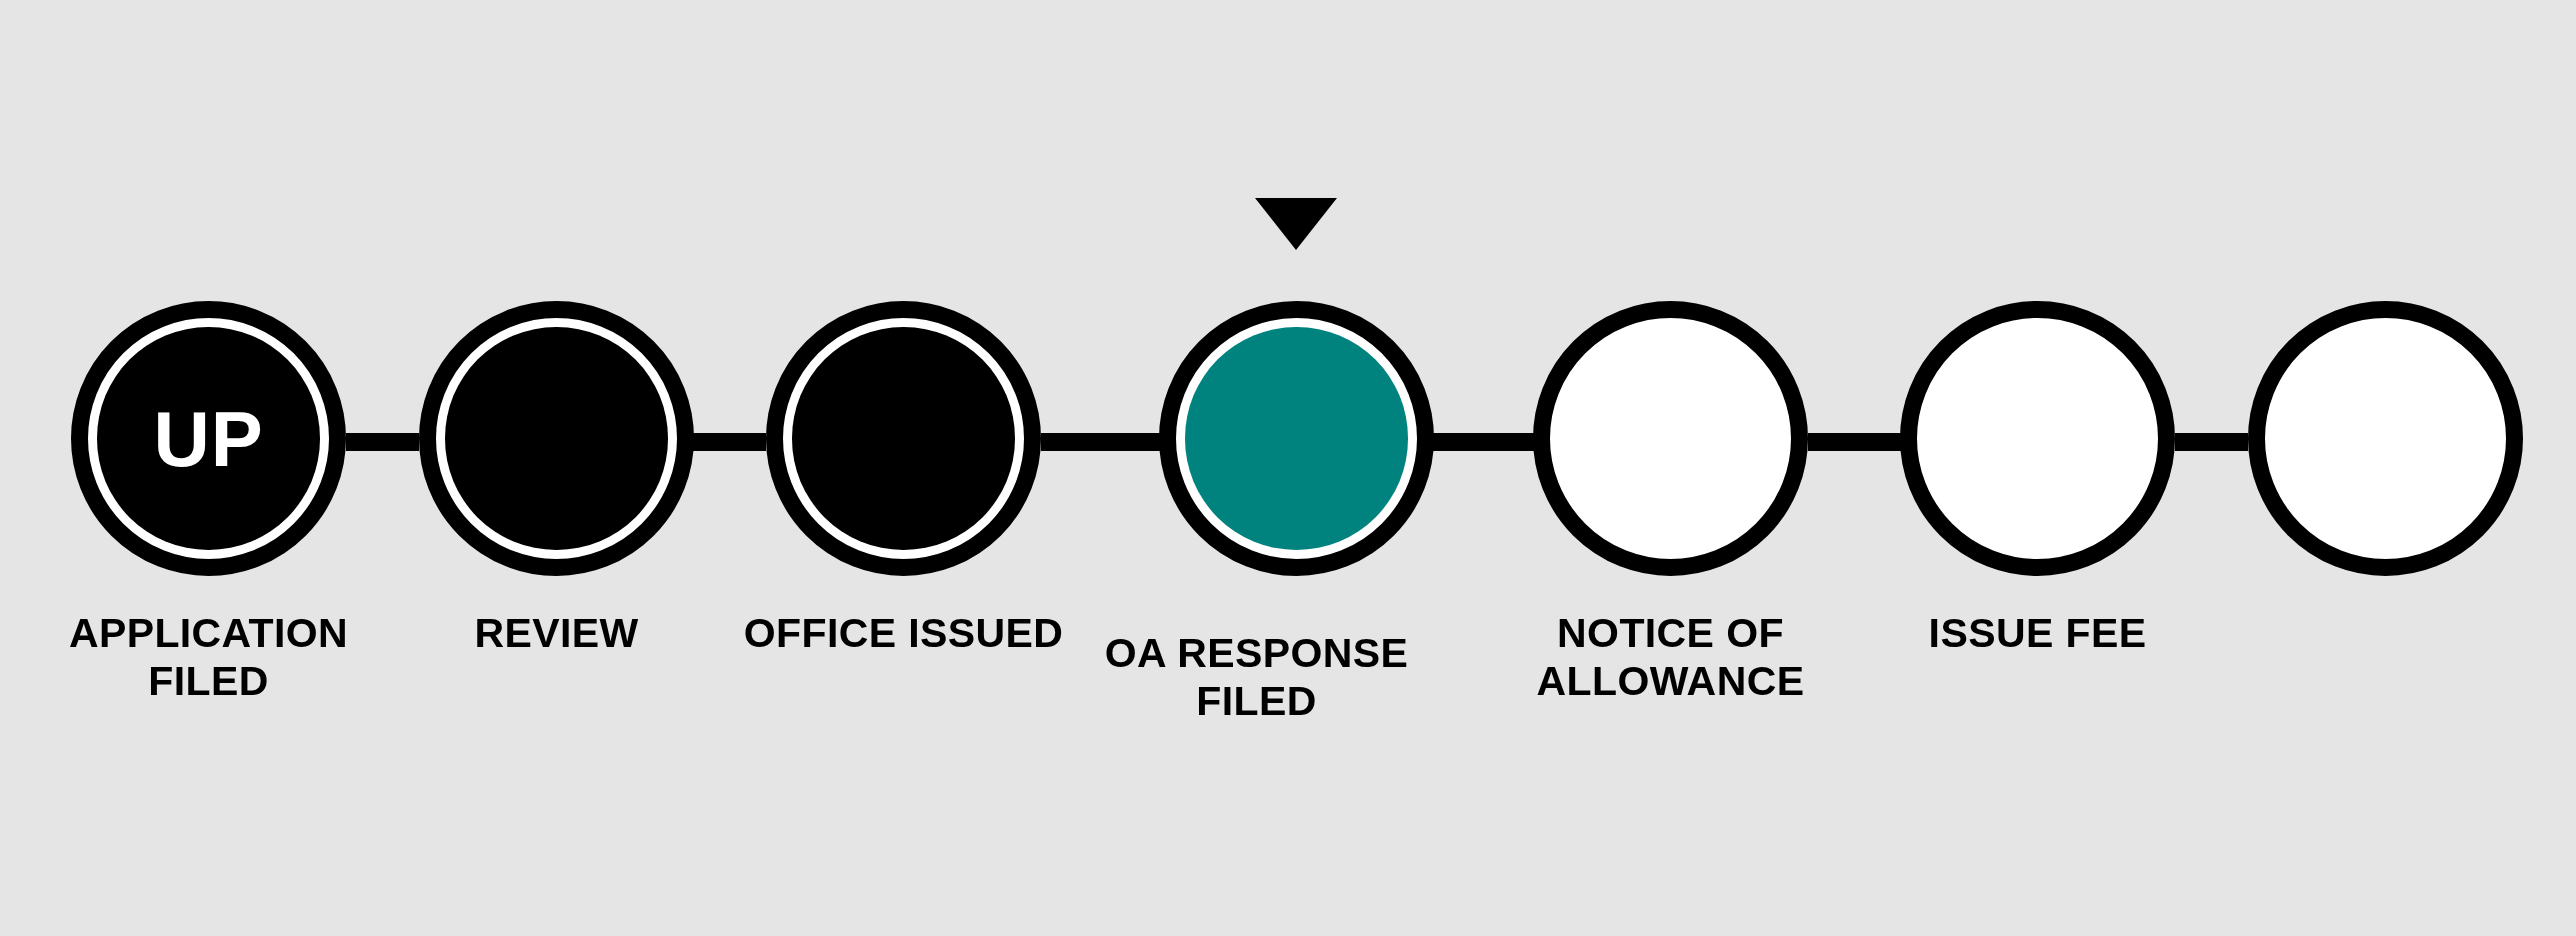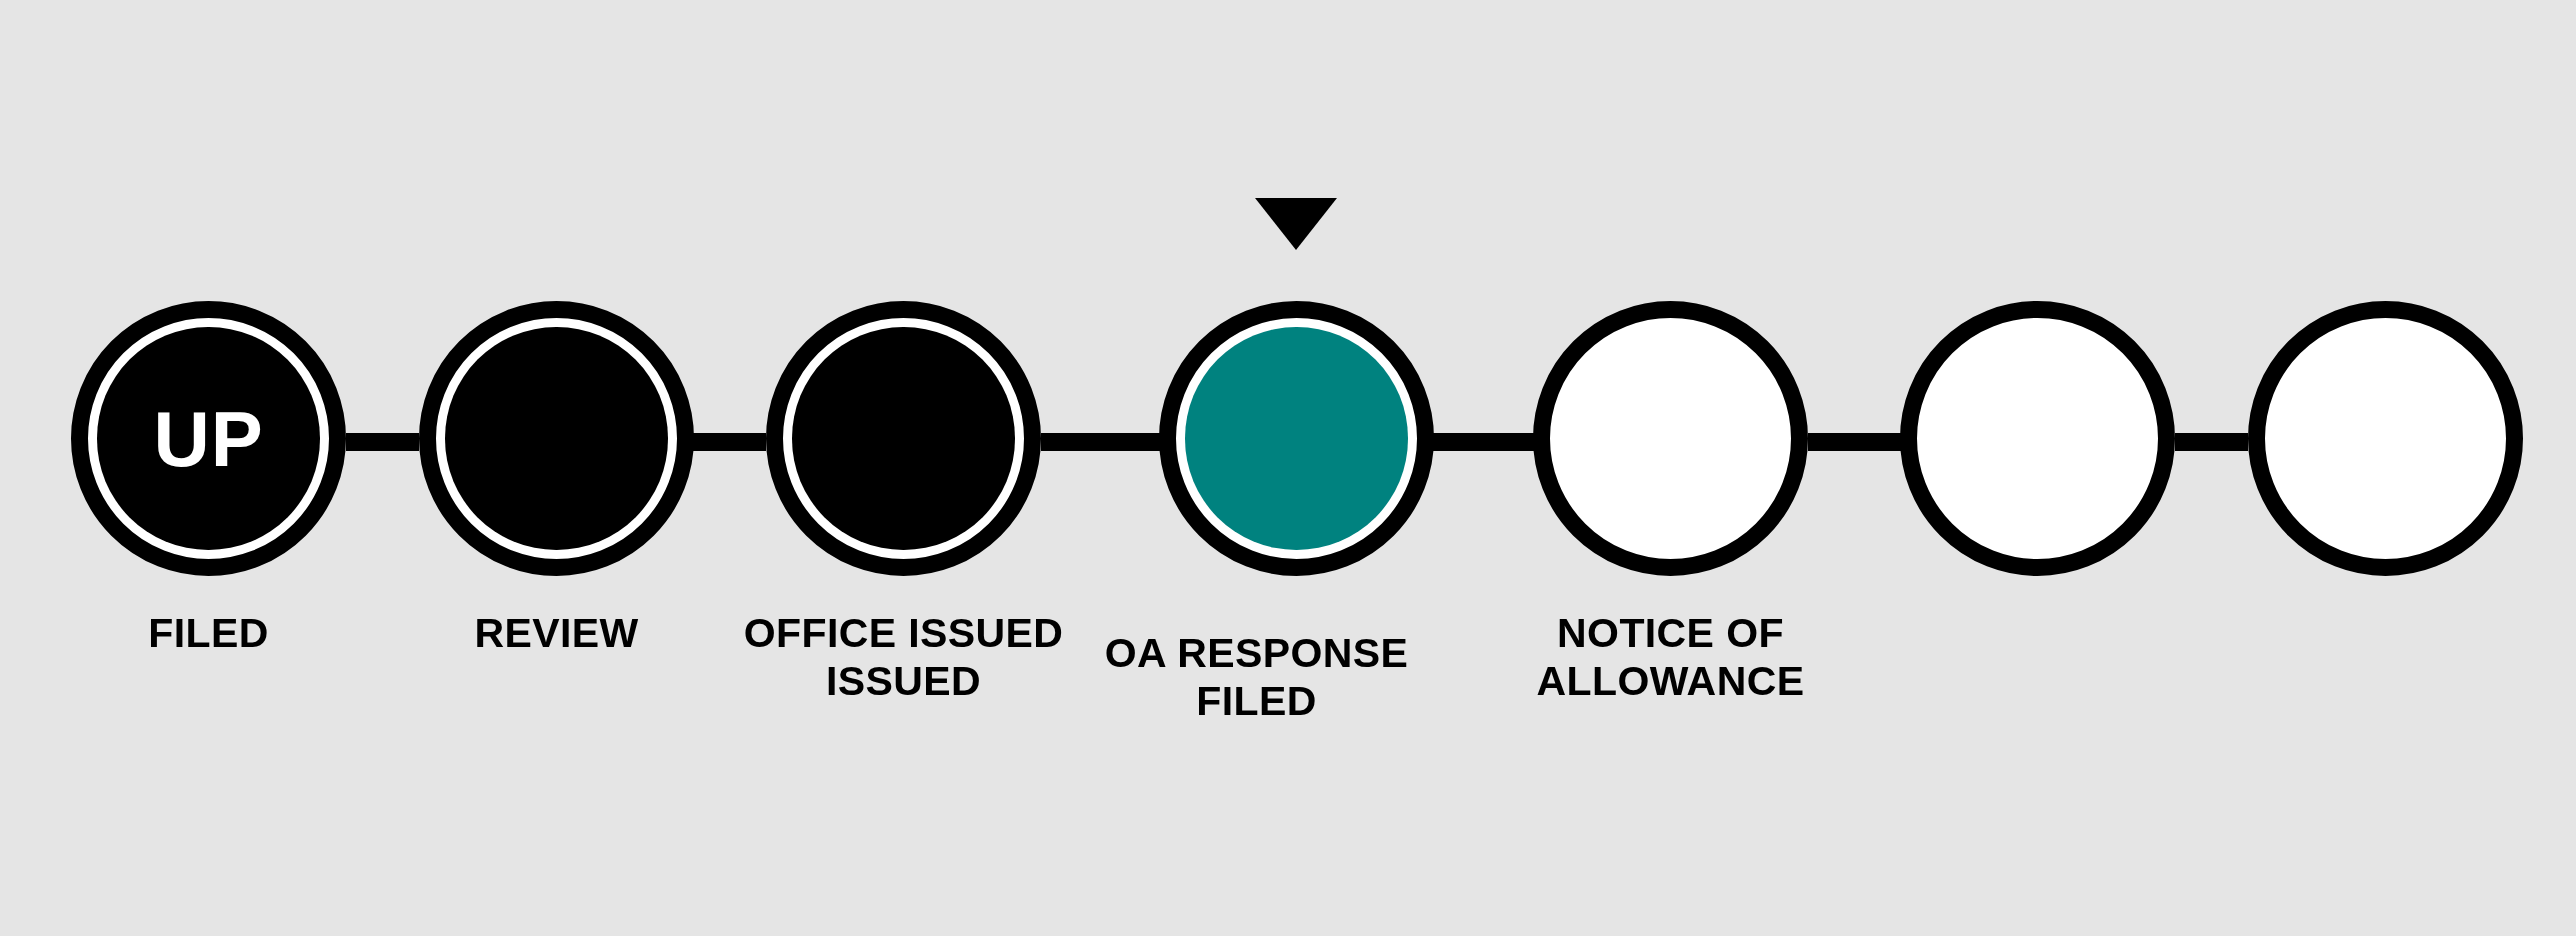--- a/index.html
+++ b/index.html
@@ -149,38 +149,38 @@
 
   <div class="steps-row" id="steps-row">
       <div class="step" style="left: 208px;">
         <div class="node filled">
           <div class="core">
             <span class="node-text">UP</span>
           </div>
         </div>
       </div>
       <div class="label" style="left: 208px;">
+        <span class="line">APPLICATION</span>
         <span class="line">FILED</span>
       </div>
       <div class="step" style="left: 556px;">
         <div class="node filled">
           <div class="core"></div>
         </div>
       </div>
       <div class="label" style="left: 556px;">
         <span class="line">REVIEW</span>
       </div>
       <div class="step" style="left: 903px;">
         <div class="node filled">
           <div class="core"></div>
         </div>
       </div>
       <div class="label" style="left: 903px;">
         <span class="line">OFFICE ISSUED</span>
-        <span class="line">ISSUED</span>
       </div>
       <div class="step" style="left: 1296px;">
         <div class="node filled current">
           <div class="core"></div>
         </div>
       </div>
       <div class="label" style="left: 1256px; margin-top: 20px;">
         <span class="line">OA RESPONSE</span>
         <span class="line">FILED</span>
       </div>
@@ -189,20 +189,21 @@
         <div class="node pending"></div>
       </div>
       <div class="label" style="left: 1670px;">
         <span class="line">NOTICE OF</span>
         <span class="line">ALLOWANCE</span>
       </div>
       <div class="step" style="left: 2037px;">
         <div class="node pending"></div>
       </div>
       <div class="label" style="left: 2037px;">
+        <span class="line">ISSUE FEE</span>
       </div>
       <div class="step" style="left: 2385px;">
         <div class="node pending"></div>
       </div>
     </div>
 
 </div>
 
 
 </body></html>

